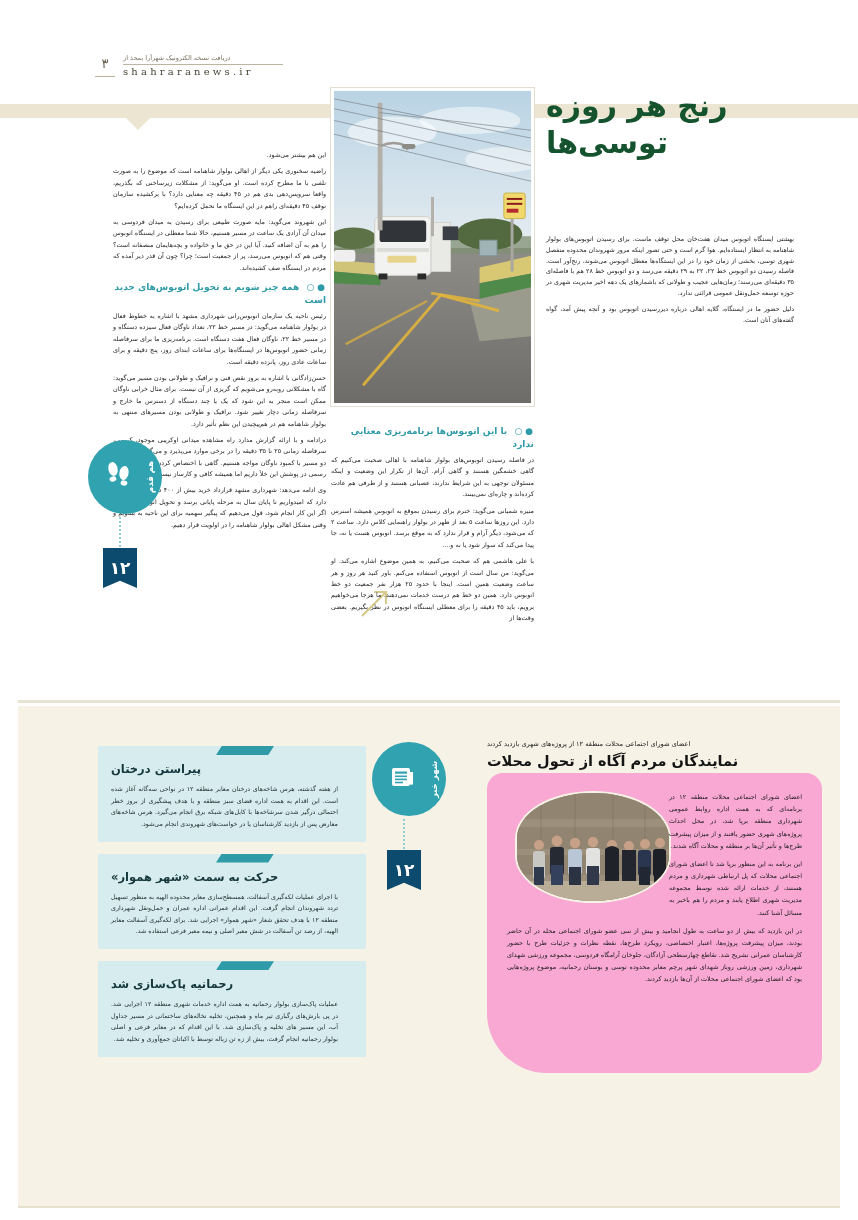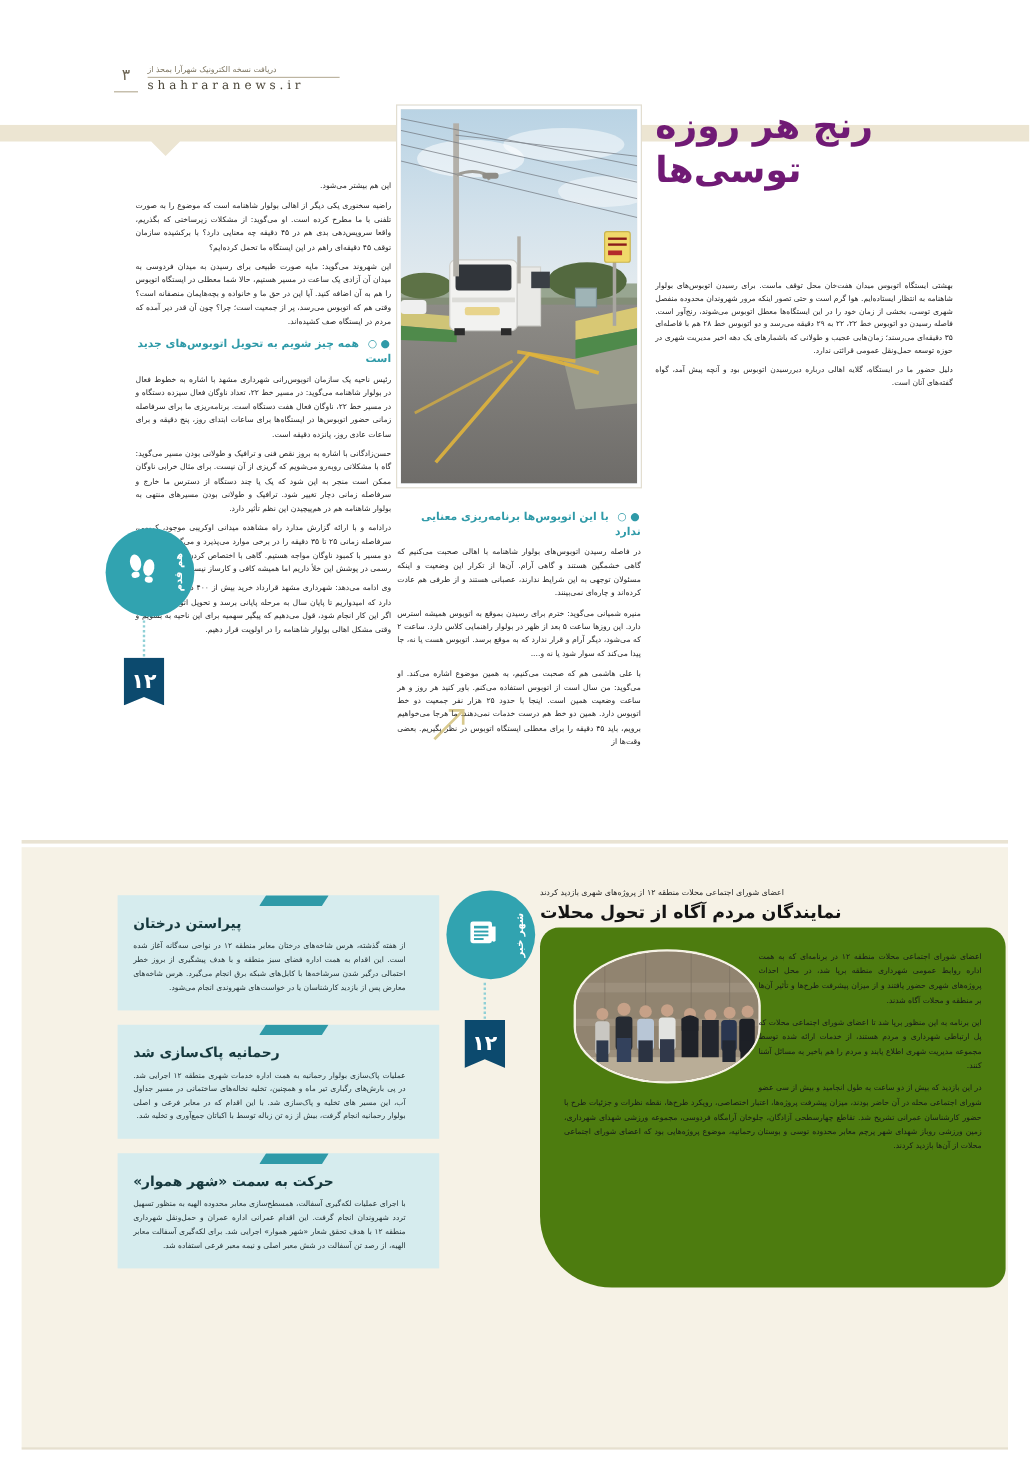--- a/index.html
+++ b/index.html
@@ -58,21 +58,21 @@
   
   .arrow-orn{position:absolute;right:404px;top:498px;width:34px;height:34px;}
 
   
   .headline-block{position:absolute;right:2px;top:0;width:248px;}
   .kicker{
     font-size:8.4px;line-height:1.75;color:#141414;text-align:left;direction:rtl;
     margin:0 0 14px 0;padding-left:2px;
   }
   .headline{
-    color:#701a75;font-weight:bold;font-size:30px;line-height:1.22;
+    color:#14532d;font-weight:bold;font-size:30px;line-height:1.22;
     text-align:left;direction:rtl;letter-spacing:-.5px;margin:0;
   }
 
   
   .badge-wrap{position:absolute;width:84px;}
   .badge-circle{
     width:74px;height:74px;border-radius:50%;background:#31a3b0;
     display:flex;flex-direction:column;align-items:center;justify-content:center;
     position:relative;
   }
@@ -111,25 +111,25 @@
   .card-title{
     color:#16383d;font-size:11.5px;font-weight:bold;text-align:left;direction:rtl;
     margin:2px 0 7px 0;
   }
   .card-body{font-size:6.3px;line-height:1.85;color:#1d2b2e;text-align:justify;direction:rtl;margin:0;}
 
   
   .badge-wrap-b{position:absolute;right:394px;top:36px;width:84px;}
 
   
-  .news-block{position:absolute;right:2px;top:34px;width:388px;}
+  .news-block{position:absolute;right:18px;top:34px;width:335px;}
   .news-kicker{font-size:6.6px;color:#1c1c1c;text-align:left;direction:rtl;margin:0 0 5px 0;}
   .news-headline{font-size:14.5px;font-weight:bold;color:#141414;text-align:left;direction:rtl;margin:0 0 4px 0;}
   .news-card{
-    position:relative;background:#4d7c0f;border-radius:16px 16px 16px 60px;
+    position:relative;background:#f9a8d4;border-radius:16px 16px 16px 60px;
     padding:18px 20px 18px 20px;box-sizing:border-box;min-height:300px;
   }
   .news-photo{
     float:left;width:152px;height:108px;margin:2px 0 6px 10px;
     border-radius:50%/42%;overflow:hidden;background:#a89b87;
     box-shadow:0 0 0 2px #f6f2e6;
   }
   .news-photo svg{display:block;width:100%;height:100%;}
   .news-body{font-size:6.4px;line-height:1.9;color:#17181a;text-align:justify;direction:rtl;margin:0 0 6px 0;}
   .clearfix::after{content:"";display:block;clear:both;}
@@ -287,28 +287,28 @@
     <div class="cards">
 
       <div class="card">
         <span class="card-tab"></span>
         <div class="card-title">پیراستن درختان</div>
         <p class="card-body">از هفته گذشته، هرس شاخه‌های درختان معابر منطقه ۱۲ در نواحی سه‌گانه آغاز شده است. این اقدام به همت اداره فضای سبز منطقه و با هدف پیشگیری از بروز خطر احتمالی درگیر شدن سرشاخه‌ها با کابل‌های شبکه برق انجام می‌گیرد. هرس شاخه‌های معارض پس از بازدید کارشناسان یا در خواست‌های شهروندی انجام می‌شود.</p>
       </div>
 
       <div class="card">
         <span class="card-tab"></span>
+        <div class="card-title">حرکت به سمت «شهر هموار»</div>
+        <p class="card-body">با اجرای عملیات لکه‌گیری آسفالت، همسطح‌سازی معابر محدوده الهیه به منظور تسهیل تردد شهروندان انجام گرفت. این اقدام عمرانی اداره عمران و حمل‌ونقل شهرداری منطقه ۱۲ با هدف تحقق شعار «شهر هموار» اجرایی شد. برای لکه‌گیری آسفالت معابر الهیه، از رصد تن آسفالت در شش معبر اصلی و نیمه معبر فرعی استفاده شد.</p>
+      </div>
+
+      <div class="card">
+        <span class="card-tab"></span>
         <div class="card-title">رحمانیه پاک‌سازی شد</div>
         <p class="card-body">عملیات پاک‌سازی بولوار رحمانیه به همت اداره خدمات شهری منطقه ۱۲ اجرایی شد. در پی بارش‌های رگباری تیر ماه و همچنین، تخلیه نخاله‌های ساختمانی در مسیر جداول آب، این مسیر های تخلیه و پاک‌سازی شد. با این اقدام که در معابر فرعی و اصلی بولوار رحمانیه انجام گرفت، بیش از زه تن زباله توسط با اکباتان جمع‌آوری و تخلیه شد.</p>
-      </div>
-
-      <div class="card">
-        <span class="card-tab"></span>
-        <div class="card-title">حرکت به سمت «شهر هموار»</div>
-        <p class="card-body">با اجرای عملیات لکه‌گیری آسفالت، همسطح‌سازی معابر محدوده الهیه به منظور تسهیل تردد شهروندان انجام گرفت. این اقدام عمرانی اداره عمران و حمل‌ونقل شهرداری منطقه ۱۲ با هدف تحقق شعار «شهر هموار» اجرایی شد. برای لکه‌گیری آسفالت معابر الهیه، از رصد تن آسفالت در شش معبر اصلی و نیمه معبر فرعی استفاده شد.</p>
       </div>
     </div>
 
     <div class="badge-wrap badge-wrap-b">
       <div class="badge-circle">
         <svg class="badge-icon" width="26" height="26" viewBox="0 0 26 26">
           <rect x="3" y="4" width="18" height="18" rx="2" fill="#ffffff"></rect>
           <rect x="6" y="7.5" width="12" height="2.2" fill="#31a3b0"></rect>
           <rect x="6" y="11.5" width="12" height="1.6" fill="#31a3b0"></rect>
           <rect x="6" y="14.6" width="12" height="1.6" fill="#31a3b0"></rect>

